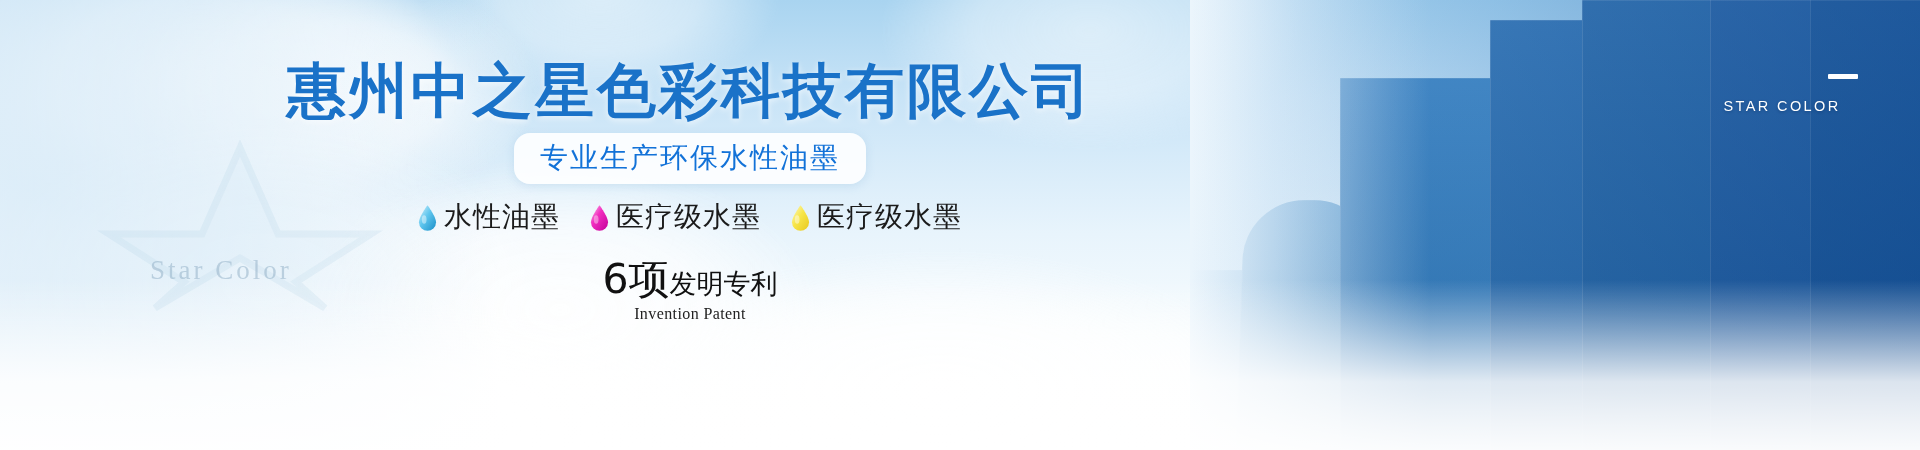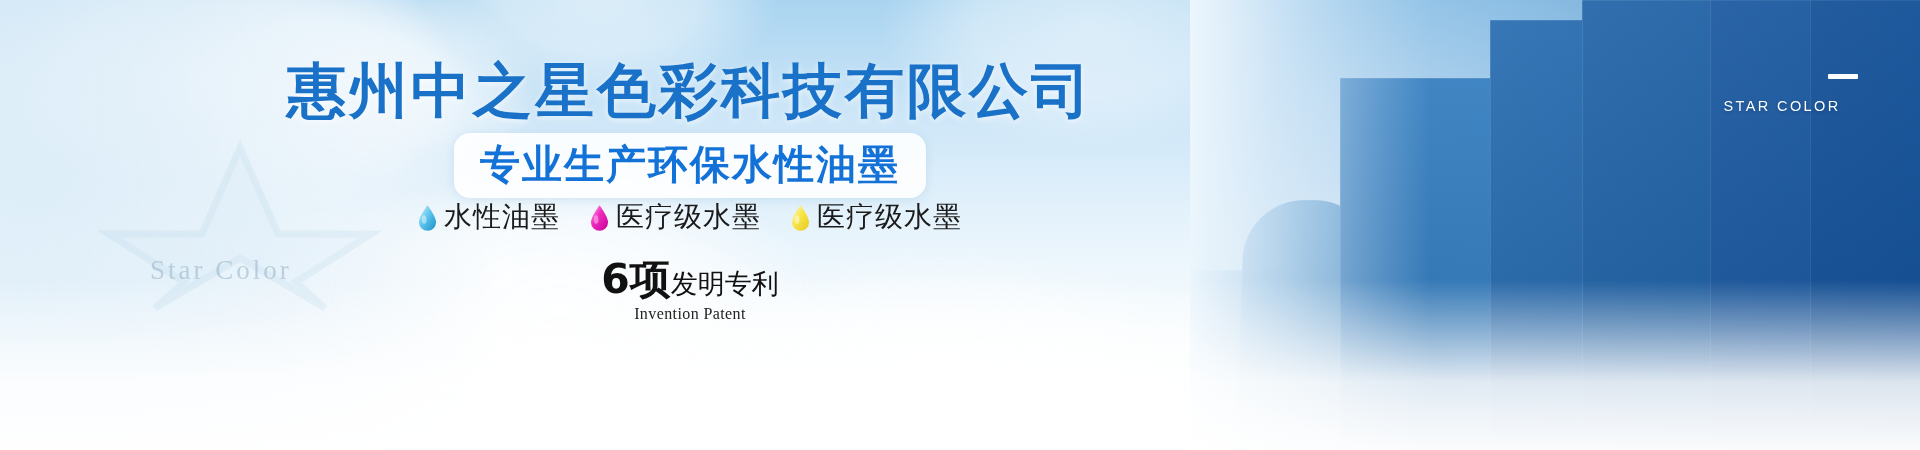--- a/index.html
+++ b/index.html
@@ -142,22 +142,22 @@
   }
 
   .subtitle-wrap{
     position:absolute; top:133px; left:0; width:1380px;
     display:flex; justify-content:center;
   }
   .subtitle-pill{
     background:rgba(255,255,255,.88);
     border-radius:16px;
     padding:8px 26px 10px;
-    font-size:40px;
-    font-weight:bold;
+    font-size:28px;
+    font-weight:normal;
     color:#1272d8;
     letter-spacing:2px;
     line-height:1.18;
     white-space:nowrap;
     box-shadow:0 2px 10px rgba(120,170,210,.22);
   }
 
   .features{
     position:absolute; top:198px; left:0; width:1380px;
     display:flex; justify-content:center; align-items:center;
@@ -184,21 +184,21 @@
     gap:34px;
   }
   .badge{ text-align:center; }
   .badge-cn{
     white-space:nowrap;
     line-height:1.05;
     color:#111111;
     font-family:"DejaVu Sans","Liberation Sans",sans-serif;
   }
   .badge-big{
-    font-size:41px; font-weight:bold; letter-spacing:0px;
+    font-size:41px; font-weight:normal; letter-spacing:0px;
   }
   .badge-small{
     font-size:27px; letter-spacing:0px;
   }
   .badge-en{
     margin-top:4px;
     font-size:16px;
     color:#222222;
     letter-spacing:.4px;
     white-space:nowrap;

